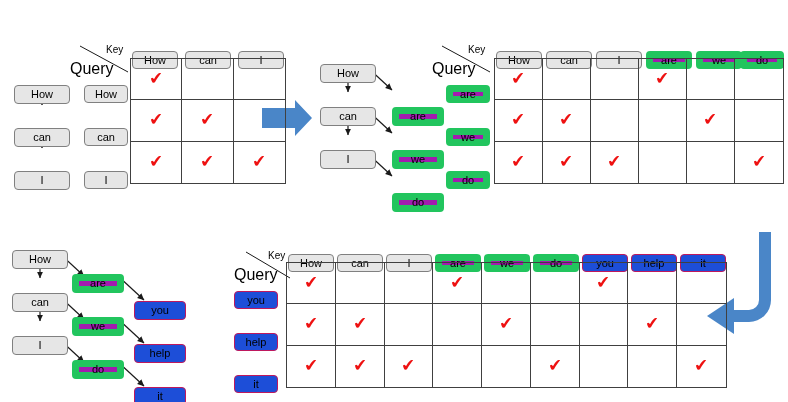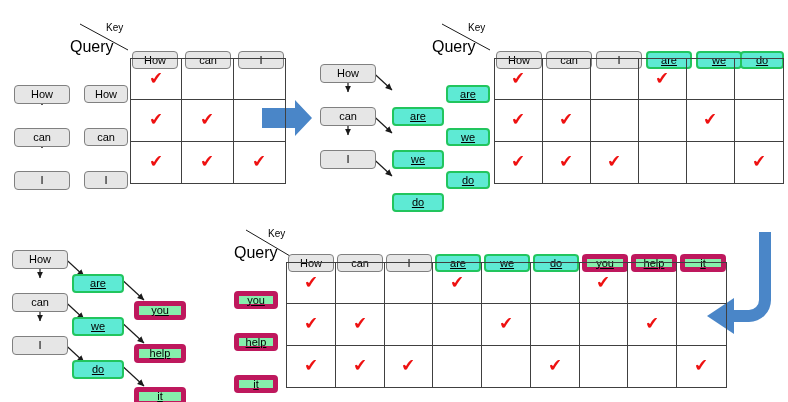--- a/index.html
+++ b/index.html
@@ -18,22 +18,22 @@
     position:absolute;
     box-sizing:border-box;
     display:flex;align-items:center;justify-content:center;
     font-size:11px;
     border-radius:4px;
     white-space:nowrap;
     line-height:1;
     margin-top:15px;
   }
   .pill.gray{background:#e6e6e6;border:1px solid #808080;color:#000;}
-  .pill.blue{background:#5eead4;border:2px solid #22c55e;color:#000;text-decoration:underline;}
-  .pill.yellow{background:#86efac;border:5px solid #be185d;color:#000;text-decoration:underline;}
+  .pill.blue{background:#a21caf;border:7px solid #22c55e;color:#000;}
+  .pill.yellow{background:#1d4ed8;border:1px solid #be185d;color:#000;}
 
   
   .matrix{position:absolute;}
   .grid{
     position:absolute;
     border:1.5px solid #404040;
     box-sizing:border-box;
     display:grid;
   }
   .cell{
@@ -48,21 +48,21 @@
   .check{
     color:#ee1111;
     font-size:17px;
     font-weight:bold;
     line-height:1;
     transform:translateY(-1px) rotate(-4deg);
     font-family:"DejaVu Sans",sans-serif;
   }
 
   
-  .kq{position:absolute;}
+  .kq{position:absolute;margin-top:22px;}
   .kq .kq-key{position:absolute;font-size:10px;}
   .kq .kq-query{position:absolute;font-size:16px;}
   .kq svg{position:absolute;left:0;top:0;overflow:visible;}
 
   
   .svglayer{position:absolute;left:0;top:0;width:788px;height:402px;overflow:visible;pointer-events:none;}
 </style>
 </head>
 <body>
 

